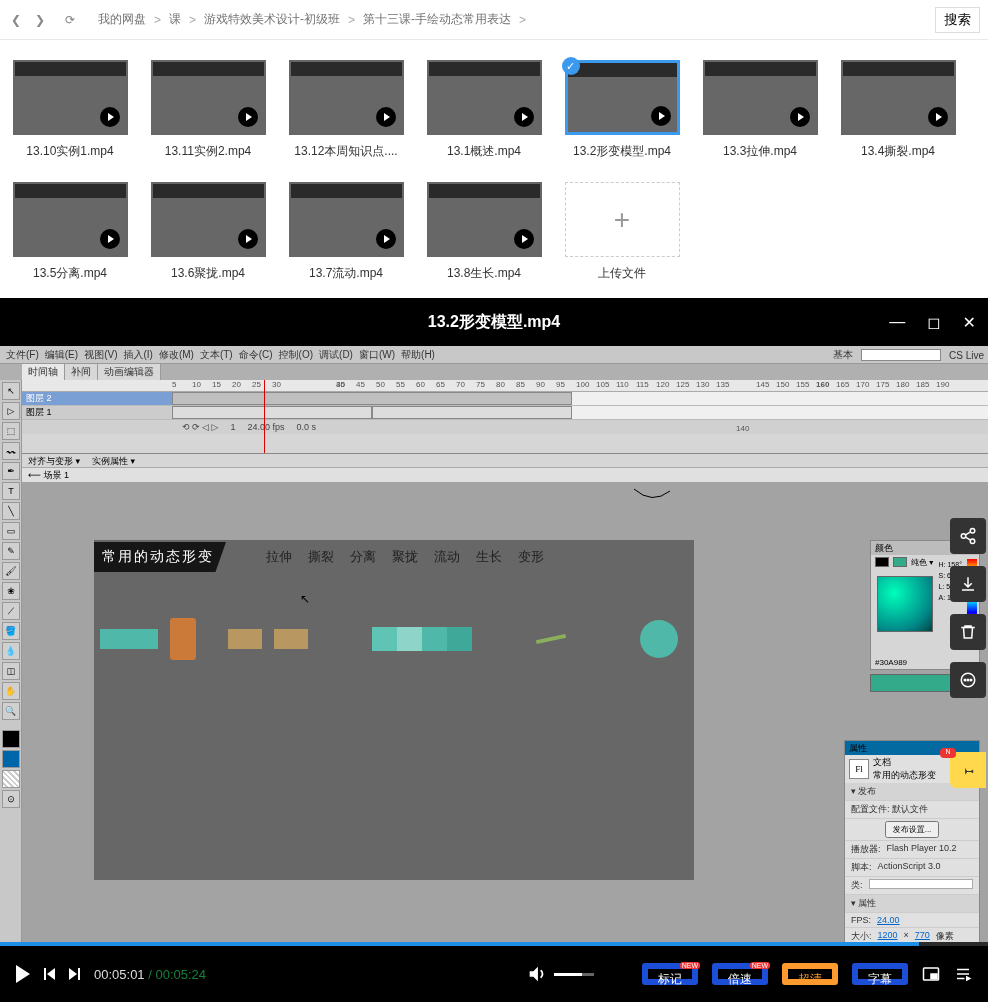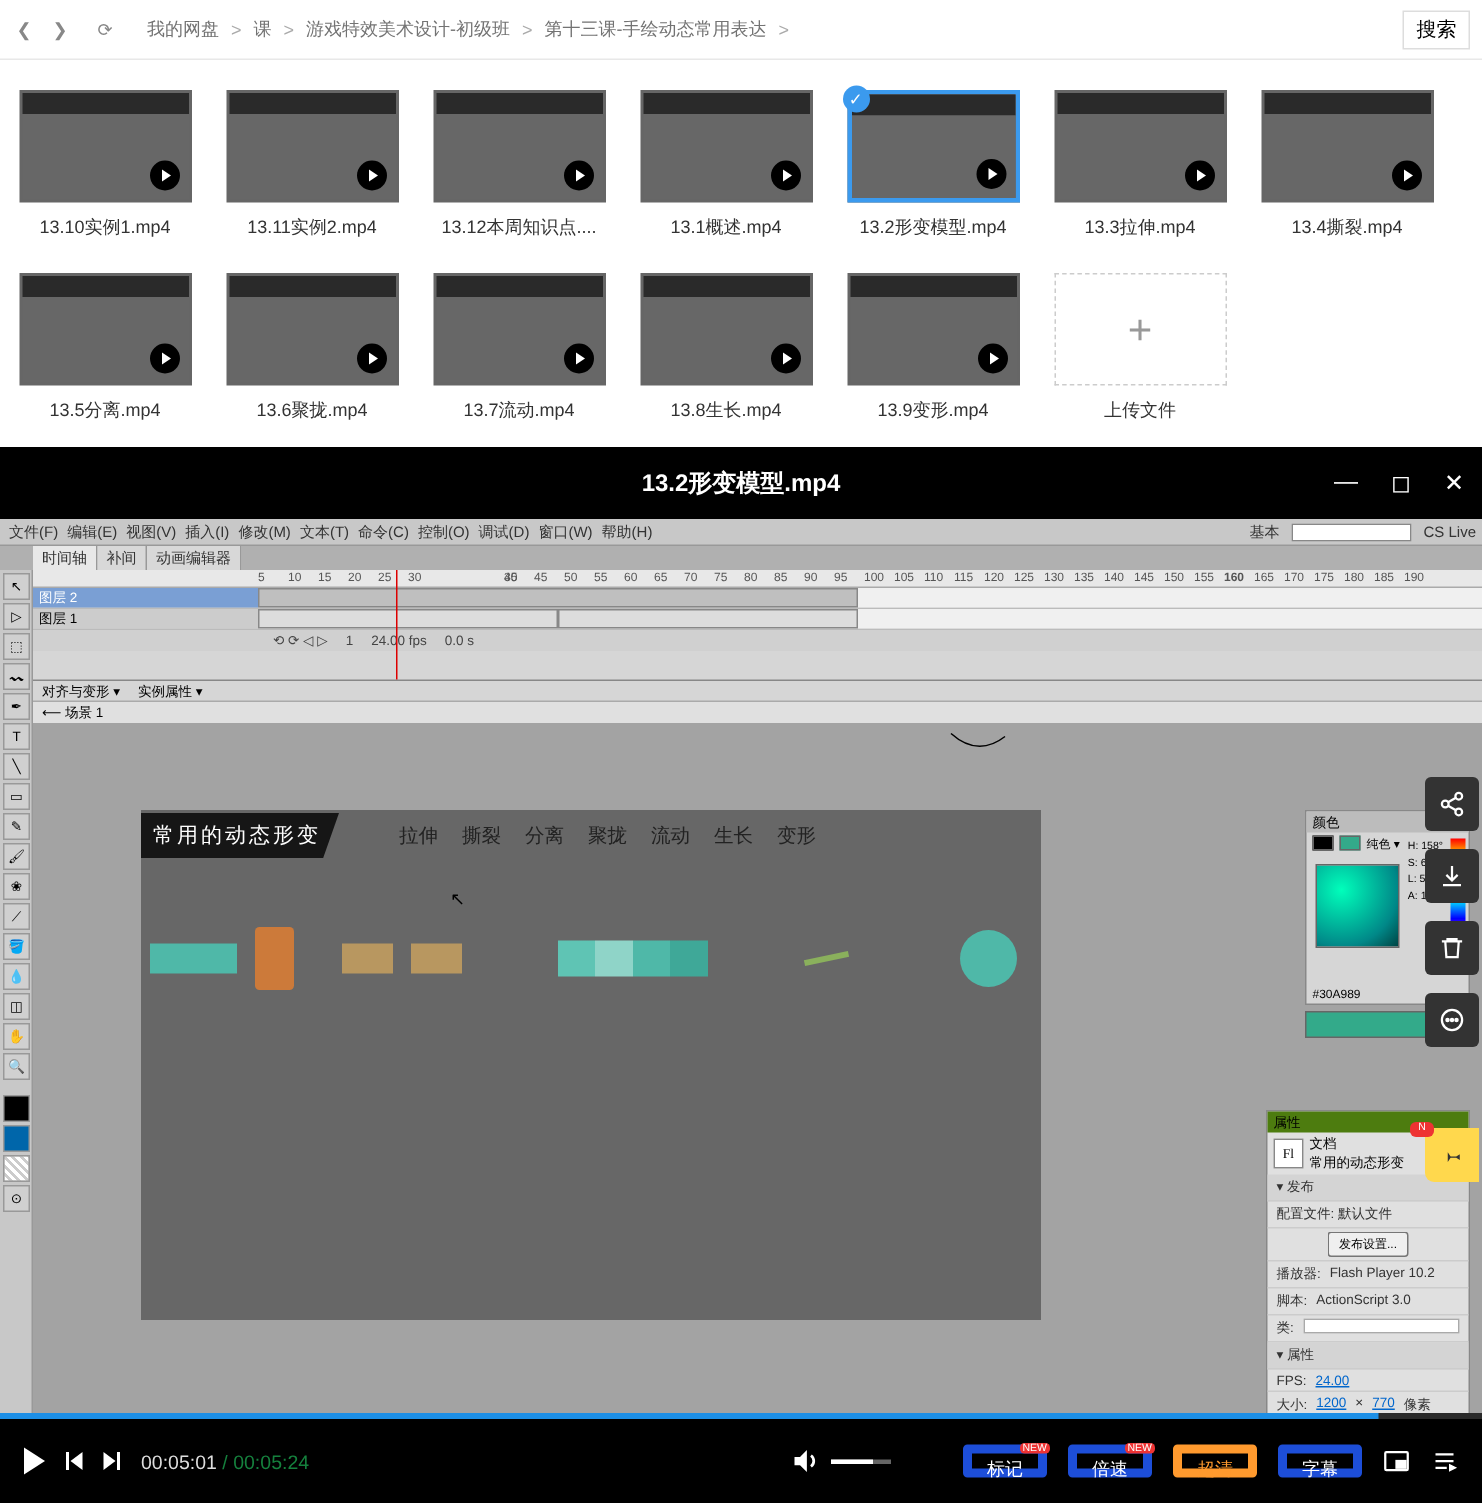--- a/index.html
+++ b/index.html
@@ -84,21 +84,21 @@
 .sh-circle { width: 38px; height: 38px; background: #4fb8a8; border-radius: 50%; }
 .cursor-arrow { position: absolute; top: 52px; left: 206px; font-size: 12px; color: #000; }
 
 
 .panel-color { position: absolute; right: 8px; top: 58px; width: 110px; height: 130px; background: #d6d6d6; border: 1px solid #888; font-size: 9px; }
 .panel-color .ph { height: 14px; background: #bcbcbc; padding: 1px 4px; }
 .color-grad { width: 56px; height: 56px; margin: 6px; background: radial-gradient(circle at 30% 30%, #0fb, #088 70%, #044); border: 1px solid #666; }
 .color-bar { position: absolute; right: 2px; top: 18px; width: 10px; height: 80px; background: linear-gradient(#f00,#ff0,#0f0,#0ff,#00f,#f0f,#f00); }
 .panel-swatch { position: absolute; right: 8px; top: 192px; width: 110px; height: 18px; background: #33aa8a; border: 1px solid #666; }
 .panel-props { position: absolute; right: 8px; top: 258px; width: 136px; height: 220px; background: #e0e0e0; border: 1px solid #888; font-size: 9px; }
-.panel-props .ph { height: 14px; background: #4d7c0f; padding: 1px 4px; }
+.panel-props .ph { height: 14px; background: #0369a1; padding: 1px 4px; }
 .prop-row { padding: 2px 6px; border-bottom: 1px solid #ccc; color: #333; display: flex; gap: 6px; }
 .prop-fl-badge { width: 20px; height: 20px; background: #fff; border: 1px solid #888; margin: 4px; display: inline-flex; align-items: center; justify-content: center; font-family: serif; }
 
 
 .side-toolbar { position: absolute; right: 0; top: 172px; width: 40px; display: flex; flex-direction: column; gap: 12px; align-items: center; }
 .side-btn { width: 36px; height: 36px; background: #333; border-radius: 4px; display: flex; align-items: center; justify-content: center; color: #fff; cursor: pointer; }
 .side-btn.tag { background: #ffd84d; color: #333; border-radius: 6px 0 0 6px; position: relative; }
 .new-badge { position: absolute; top: -4px; left: -10px; width: 16px; height: 10px; background: #e33; border-radius: 4px; font-size: 7px; color: #fff; text-align: center; }
 
 
@@ -246,30 +246,20 @@
     </div>
     <div class="file-item">
       <div class="file-thumb">
         <div class="thumb-inner">
           <div class="thumb-top"></div>
           <div class="thumb-body"></div>
         </div>
         <div class="play-icon"></div>
       </div>
       <div class="file-name">13.8生长.mp4</div>
-    </div>
-    <div class="file-item">
-      <div class="file-thumb">
-        <div class="thumb-inner">
-          <div class="thumb-top"></div>
-          <div class="thumb-body"></div>
-        </div>
-        <div class="play-icon"></div>
-      </div>
-      <div class="file-name">13.9变形.mp4</div>
     </div>
     <div class="file-item upload-item">
       <div class="file-thumb">
         <span class="plus-icon">+</span>
       </div>
       <div class="file-name">上传文件</div>
     </div>
   </div>
 
 <div class="player-section">
@@ -355,21 +345,21 @@
             <span style="width: 20px;">90</span>
             <span style="width: 20px;">95</span>
             <span style="width: 20px;">100</span>
             <span style="width: 20px;">105</span>
             <span style="width: 20px;">110</span>
             <span style="width: 20px;">115</span>
             <span style="width: 20px;">120</span>
             <span style="width: 20px;">125</span>
             <span style="width: 20px;">130</span>
             <span style="width: 20px;">135</span>
-            <span style="width: 20px;">140</span>
+            <span style="width: 20px; margin-top: 44px;">140</span>
             <span style="width: 20px;">145</span>
             <span style="width: 20px;">150</span>
             <span style="width: 20px;">155</span>
             <span style="width: 20px; font-weight: bold;">160</span>
             <span style="width: 20px;">165</span>
             <span style="width: 20px;">170</span>
             <span style="width: 20px;">175</span>
             <span style="width: 20px;">180</span>
             <span style="width: 20px;">185</span>
             <span style="width: 20px;">190</span>

